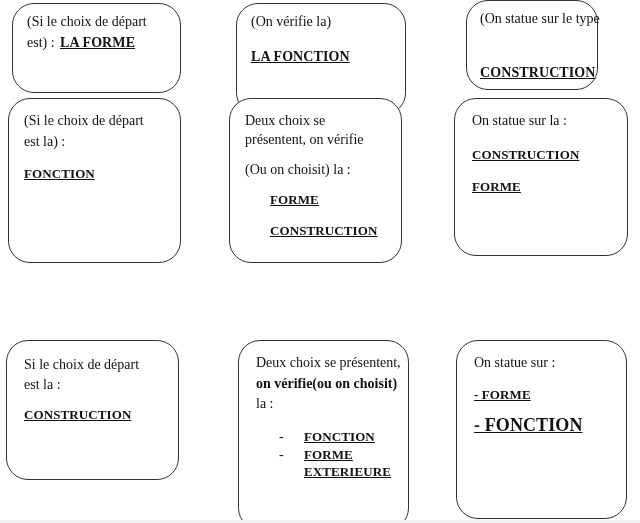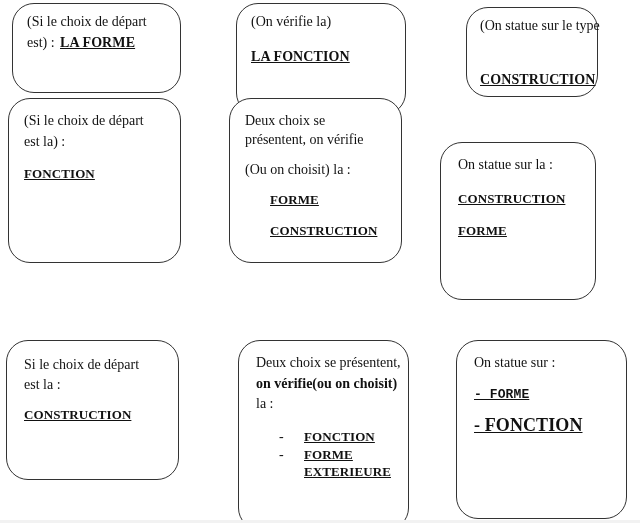--- a/index.html
+++ b/index.html
@@ -36,40 +36,40 @@
   <span class="txt" style="left:14px; top:7px;">(Si le choix de départ</span>
   <span class="txt" style="left:14px; top:28px;">est) : </span>
   <span class="txt u" style="left:47px; top:28px;">LA FORME</span>
 </div>
 
 <div class="box" style="left:236px; top:3px; width:170px; height:112px;">
   <span class="txt" style="left:14px; top:7px;">(On vérifie la)</span>
   <span class="txt u" style="left:14px; top:42px;">LA FONCTION</span>
 </div>
 
-<div class="box" style="left:466px; top:7px; width:132px; height:90px;">
+<div class="box" style="left:466px; top:0; width:132px; height:90px;">
   <span class="txt" style="left:13px; top:7px;">(On statue sur le type</span>
   <span class="txt u" style="left:13px; top:61px;">CONSTRUCTION</span>
 </div>
 
 <div class="box" style="left:8px; top:98px; width:173px; height:165px;">
   <span class="txt" style="left:15px; top:11px;">(Si le choix de départ</span>
   <span class="txt" style="left:15px; top:32px;">est la) :</span>
   <span class="txt u" style="left:15px; top:64px; font-size:13px;">FONCTION</span>
 </div>
 
 <div class="box" style="left:229px; top:98px; width:173px; height:165px;">
   <span class="txt" style="left:15px; top:30px;">présentent, on vérifie</span>
   <span class="txt" style="left:15px; top:11px;">Deux choix se</span>
   <span class="txt" style="left:15px; top:60px;">(Ou on choisit) la :</span>
   <span class="txt u" style="left:40px; top:90px; font-size:13px;">FORME</span>
   <span class="txt u" style="left:40px; top:121px; font-size:13px;">CONSTRUCTION</span>
 </div>
 
-<div class="box" style="left:440px; top:98px; width:156px; height:158px;margin-top:44px;">
+<div class="box" style="left:454px; top:98px; width:174px; height:158px;">
   <span class="txt" style="left:17px; top:11px;">On statue sur la :</span>
   <span class="txt u" style="left:17px; top:45px; font-size:13px;">CONSTRUCTION</span>
   <span class="txt u" style="left:17px; top:77px; font-size:13px;">FORME</span>
 </div>
 
 <div class="box" style="left:6px; top:340px; width:173px; height:140px;">
   <span class="txt" style="left:17px; top:13px;">Si le choix de départ</span>
   <span class="txt" style="left:17px; top:33px;">est la :</span>
   <span class="txt u" style="left:17px; top:63px; font-size:13px;">CONSTRUCTION</span>
 </div>
@@ -80,17 +80,17 @@
   <span class="txt" style="left:17px; top:52px;">la :</span>
   <span class="dash" style="left:40px; top:85px;">-</span>
   <span class="txt u" style="left:65px; top:85px; font-size:13px;">FONCTION</span>
   <span class="dash" style="left:40px; top:103px;">-</span>
   <span class="txt u" style="left:65px; top:103px; font-size:13px;">FORME</span>
   <span class="txt u" style="left:65px; top:120px; font-size:13px;">EXTERIEURE</span>
 </div>
 
 <div class="box" style="left:456px; top:340px; width:171px; height:179px;">
   <span class="txt" style="left:17px; top:11px;">On statue sur :</span>
-  <span class="txt u" style="left:17px; top:43px; font-size:13px;font-family:Liberation Mono, monospace;">- FORME</span>
+  <span class="txt u" style="left:17px; top:43px; font-size:13px;">- FORME</span>
   <span class="txt u" style="left:17px; top:74px; font-size:18px;">- FONCTION</span>
 </div>
 
 <div class="bottom-strip"></div>
 
 </body></html>

